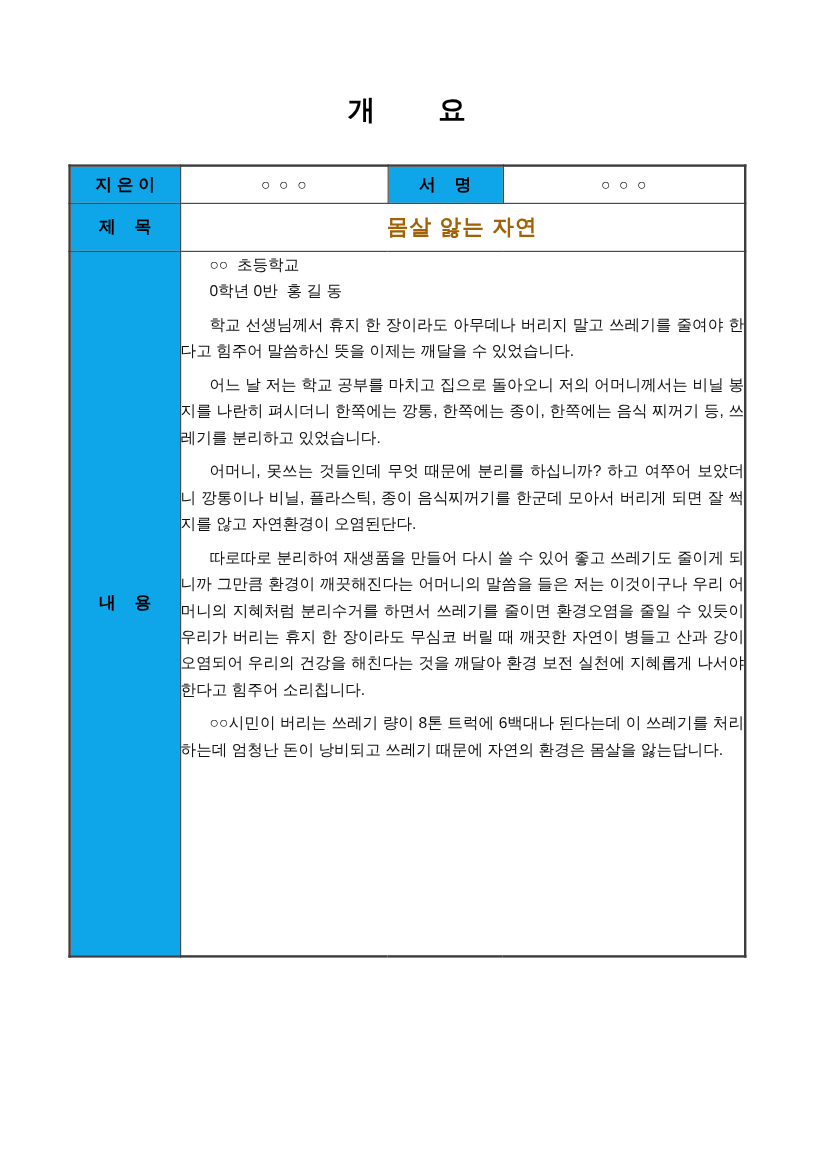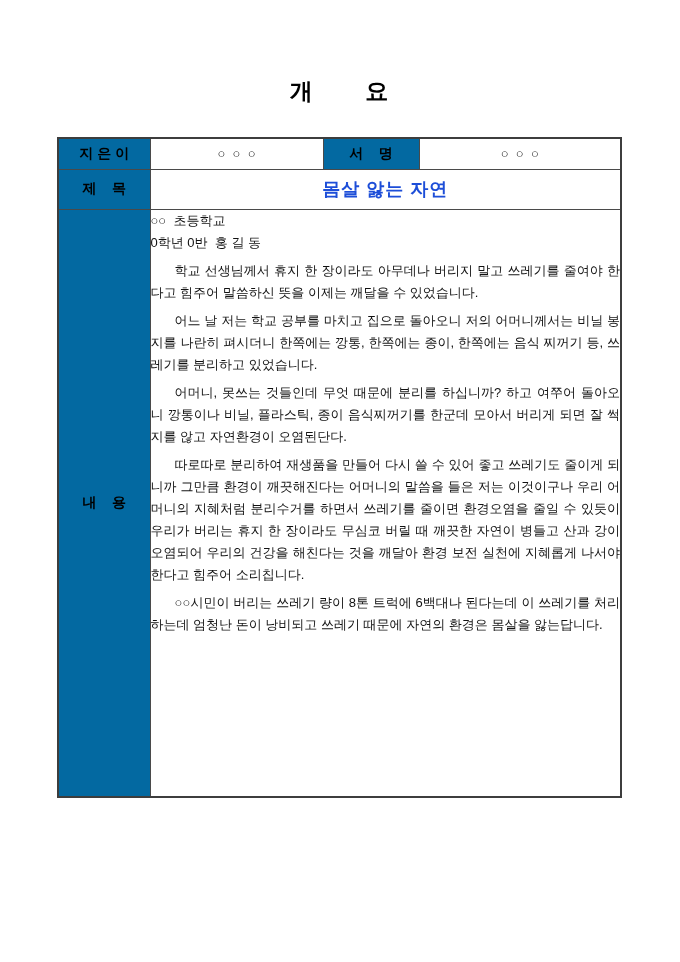--- a/index.html
+++ b/index.html
@@ -29,21 +29,21 @@
     width: 563px;
     margin: 31px 0 0 57px;
     border: 2px solid #3d3d3d;
   }
   table.outline td, table.outline th {
     border: 1px solid #4a4a4a;
     padding: 0;
     overflow: hidden;
   }
   th.lbl {
-    background: #0369a1;
+    background: #0ea5e9;
     font-size: 14px;
     font-weight: bold;
     text-align: center;
     white-space: pre;
     color: #000000;
   }
   td.val {
     background: #ffffff;
     font-size: 13px;
     text-align: center;
@@ -52,39 +52,39 @@
   .row-small  { height: 31px; }
   .row-title  { height: 40px; margin-left: 40px; }
   .row-sum    { height: 46px; }
   .row-body   { height: 588px; }
 
   td.book-title {
     font-size: 18px;
     font-weight: bold;
     text-align: center;
     letter-spacing: 1px;
-    color: #1d4ed8;
+    color: #a16207;
   }
   td.summary {
     font-size: 13px;
     line-height: 21px;
     text-align: justify;
     padding: 4px 12px;
     white-space: normal;
     vertical-align: middle;
   }
   td.body-cell {
     vertical-align: top;
     padding: 15px 13px 10px 13px;
     font-size: 13px;
     line-height: 22px;
     text-align: justify;
   }
   .body-cell p { margin: 0; }
-  .body-cell p.head-line { white-space: pre-wrap; text-align: left; }
+  .body-cell p.head-line { white-space: pre-wrap; text-align: left; padding-left: 24px; }
   .body-cell p.para { margin-top: 6px; text-indent: 24px; }
 </style>
 </head>
 <body>
 
 <div class="sheet">
 
   <h1 class="doc-title">개      요</h1>
 
   <table class="outline">
@@ -105,21 +105,21 @@
       <th class="lbl">제    목</th>
       <td class="book-title" colspan="3">몸살 앓는 자연</td>
     </tr>
     <tr class="row-body">
       <th class="lbl">내    용</th>
       <td class="body-cell" colspan="3">
         <p class="head-line">○○  초등학교</p>
         <p class="head-line">0학년 0반  홍 길 동</p>
         <p class="para">학교 선생님께서 휴지 한 장이라도 아무데나 버리지 말고 쓰레기를 줄여야 한다고 힘주어 말씀하신 뜻을 이제는 깨달을 수 있었습니다.</p>
         <p class="para">어느 날 저는 학교 공부를 마치고 집으로 돌아오니 저의 어머니께서는 비닐 봉지를 나란히 펴시더니 한쪽에는 깡통, 한쪽에는 종이, 한쪽에는 음식 찌꺼기 등, 쓰레기를 분리하고 있었습니다.</p>
-        <p class="para">어머니, 못쓰는 것들인데 무엇 때문에 분리를 하십니까? 하고 여쭈어 돌아오니 깡통이나 비닐, 플라스틱, 종이 음식찌꺼기를 한군데 모아서 버리게 되면 잘 썩지를 않고 자연환경이 오염된단다.</p>
+        <p class="para">어머니, 못쓰는 것들인데 무엇 때문에 분리를 하십니까? 하고 여쭈어 보았더니 깡통이나 비닐, 플라스틱, 종이 음식찌꺼기를 한군데 모아서 버리게 되면 잘 썩지를 않고 자연환경이 오염된단다.</p>
         <p class="para">따로따로 분리하여 재생품을 만들어 다시 쓸 수 있어 좋고 쓰레기도 줄이게 되니까 그만큼 환경이 깨끗해진다는 어머니의 말씀을 들은 저는 이것이구나 우리 어머니의 지혜처럼 분리수거를 하면서 쓰레기를 줄이면 환경오염을 줄일 수 있듯이 우리가 버리는 휴지 한 장이라도 무심코 버릴 때 깨끗한 자연이 병들고 산과 강이 오염되어 우리의 건강을 해친다는 것을 깨달아 환경 보전 실천에 지혜롭게 나서야 한다고 힘주어 소리칩니다.</p>
         <p class="para">○○시민이 버리는 쓰레기 량이 8톤 트럭에 6백대나 된다는데 이 쓰레기를 처리하는데 엄청난 돈이 낭비되고 쓰레기 때문에 자연의 환경은 몸살을 앓는답니다.</p>
       </td>
     </tr>
   </tbody>
     </table>
 
 </div>
 
 </body></html>

